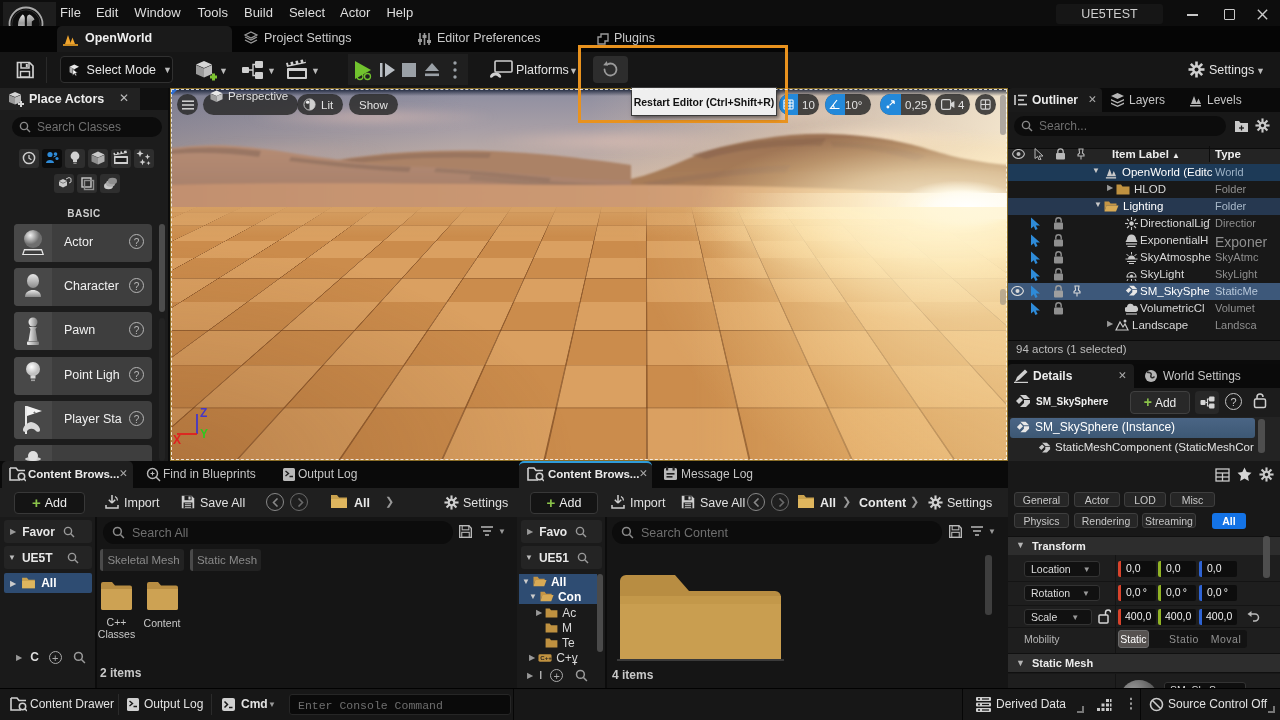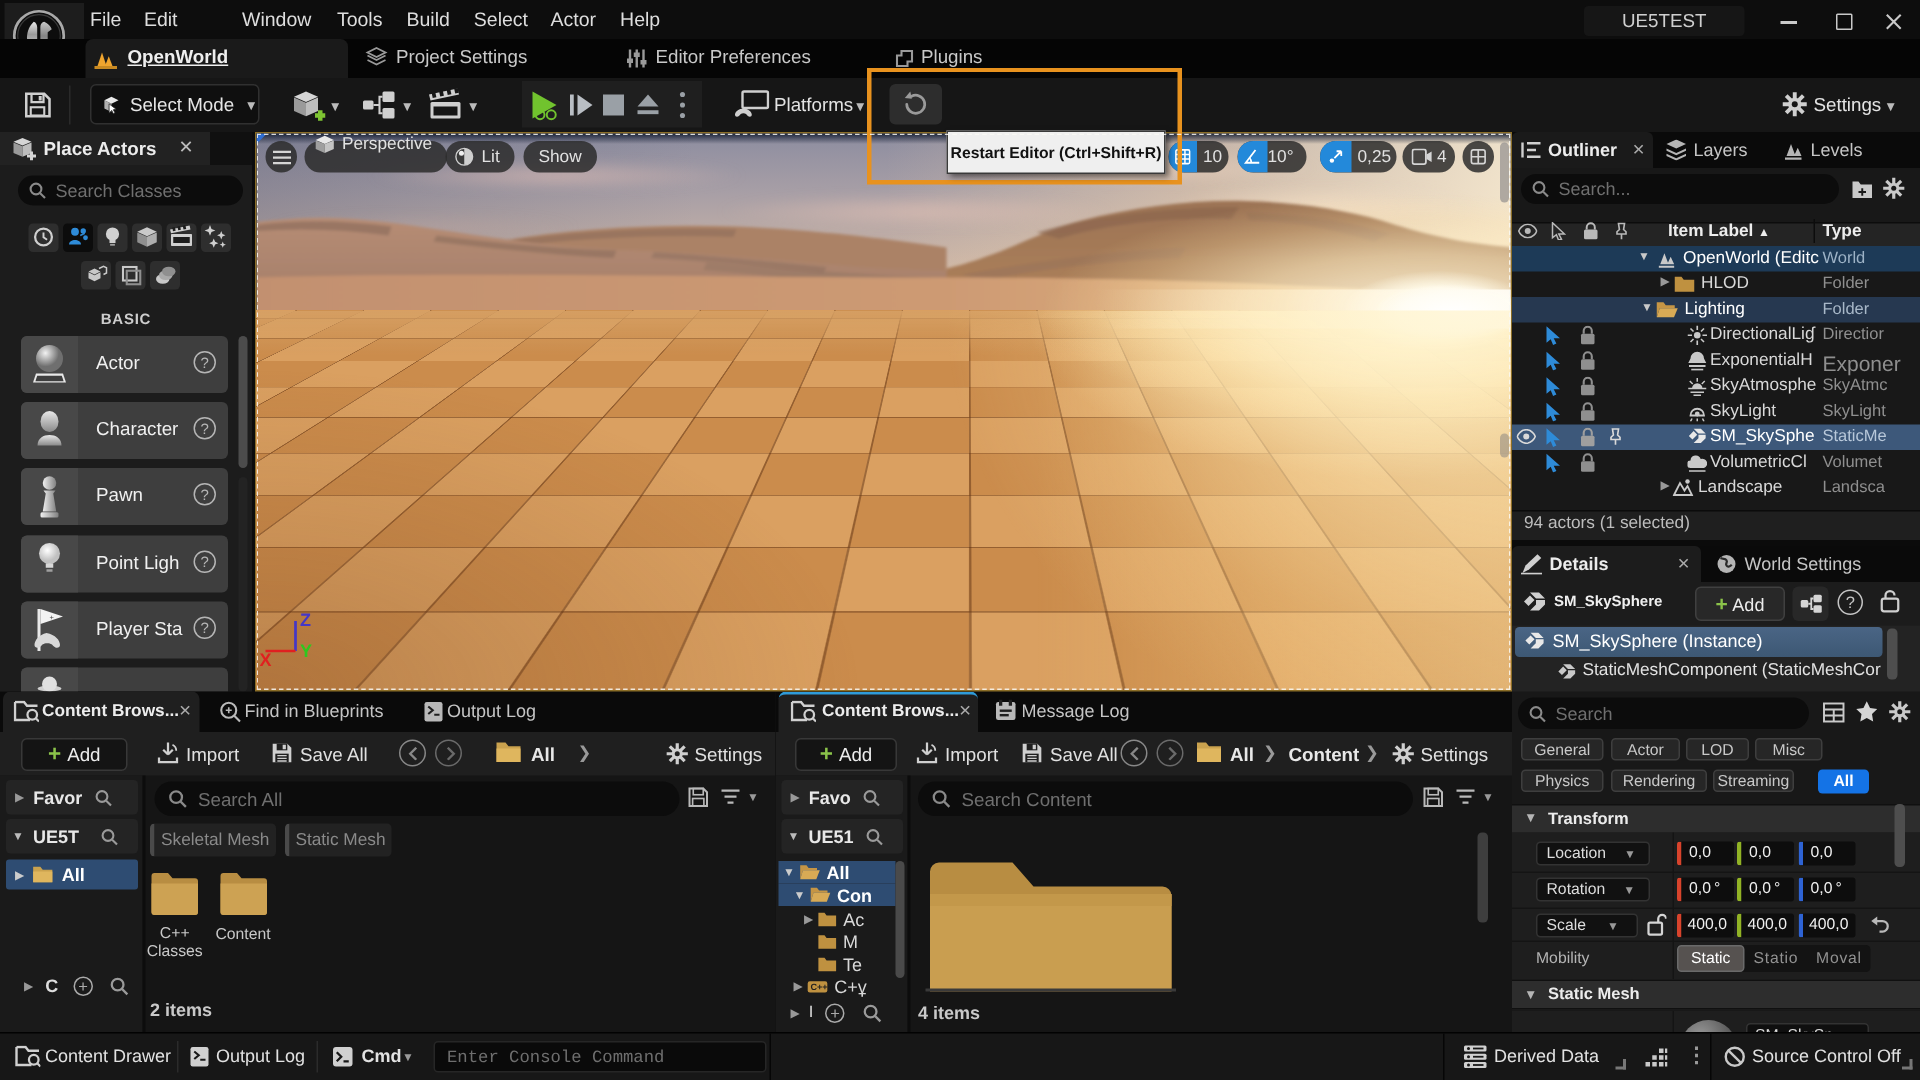--- a/index.html
+++ b/index.html
@@ -26,42 +26,42 @@
         </linearGradient>
       </defs>
     <circle cx="19" cy="19" r="16.5" fill="#0d0d0d" stroke="#a9a9a9" stroke-width="1.8"></circle>
     <circle cx="19" cy="19" r="14.2" fill="none" stroke="#3a3a3a" stroke-width="0.8"></circle>
     <path d="M15.5 9.5 C13 12 11 15.5 11 20 C11 24 13 26.5 15.5 26.5 C17 26.5 17.8 25.5 17.8 24 V13.5 C17.8 11.5 17 10 15.5 9.5 z" fill="url(#ueg)"></path>
     <path d="M22.5 9.5 C25 10.5 26.8 12.5 27.5 14.5 L24.8 16.5 V23 C24.8 24.3 25.4 25 26.4 25 C25.4 27 23.4 28.5 20.8 28.5 C18.3 28.5 19.9 28.5 19.9 28.5 C19.9 28.5 19.9 13.5 19.9 13 C19.9 11 21 9.8 22.5 9.5 z" fill="url(#ueg)" opacity="0.85"></path>
   </svg>
   <div class="abs flex" style="left:60px;top:-1px;height:26px;gap:0;color:#dedede;font-size:13px;">
     <span style="padding-right:15px;">File</span>
     <span style="padding-right:16px;">Edit</span>
-    <span style="padding-right:17px;margin-left:27px;">Window</span>
+    <span style="padding-right:17px;">Window</span>
     <span style="padding-right:16px;">Tools</span>
     <span style="padding-right:16px;">Build</span>
     <span style="padding-right:15px;">Select</span>
     <span style="padding-right:16px;">Actor</span>
     <span>Help</span>
   </div>
   <div class="abs flex" style="left:1056px;top:4px;width:107px;height:20px;background:#161616;border-radius:3px;justify-content:center;color:#cfcfcf;font-size:12.5px;">UE5TEST</div>
   <div class="abs" style="left:1187px;top:14px;width:11px;height:1.6px;background:#c9c9c9;"></div>
   <div class="abs" style="left:1224px;top:9px;width:11px;height:11px;border:1.3px solid #c9c9c9;border-radius:1px;"></div>
   <svg class="abs" style="left:1256px;top:8px;" width="13" height="13" viewBox="0 0 14 14">
       <path d="M2 2 L12 12 M12 2 L2 12" stroke="#c9c9c9" stroke-width="1.5"></path>
     </svg>
 
   <div class="abs" style="left:0;top:26px;width:1280px;height:26px;background:#050505;"></div>
   <div class="abs" style="left:57px;top:26px;width:175px;height:26px;background:#1a1a1a;border-radius:5px 5px 0 0;"></div>
   <svg class="abs" style="left:62px;top:31px;" width="17" height="16" viewBox="0 0 17 16">
     <path d="M1 13 h15 v2 h-15 z" fill="#c98a22"></path>
     <path d="M3 13 L6 4 L9 13 z" fill="#f0a52e"></path>
     <path d="M8 13 L10.5 6.5 L13 13 z" fill="#f0a52e"></path>
   </svg>
-  <div class="abs" style="left:85px;top:31px;color:#efefef;font-size:12.5px;font-weight:bold;text-decoration:underline;">OpenWorld</div>
+  <div class="abs" style="left:85px;top:31px;color:#efefef;font-size:12.5px;font-weight:bold;">OpenWorld</div>
 
   <svg class="abs" style="left:243px;top:31px;" width="16" height="16" viewBox="0 0 16 16">
       <path d="M8 1 L14 4 L8 7 L2 4 z M14 6 L8 9 L2 6 M14 9 L8 12 L2 9" stroke="#9a9a9a" stroke-width="1.2" fill="none"></path>
     </svg>
   <div class="abs" style="left:264px;top:31px;color:#c9c9c9;font-size:12.5px;">Project Settings</div>
   <svg class="abs" style="left:417px;top:31px;" width="15" height="16" viewBox="0 0 15 16">
     <g stroke="#9a9a9a" stroke-width="1.6">
         <line x1="3" y1="2" x2="3" y2="14"></line>
         <line x1="7.5" y1="2" x2="7.5" y2="14"></line>
         <line x1="12" y1="2" x2="12" y2="14"></line>
@@ -761,27 +761,20 @@
     <svg class="abs" style="left:8px;top:333px;" width="14" height="13" viewBox="0 0 16 15">
         <path d="M5 1 L11 1 L15 5 L9 5 z M9 6 L15 6 L15 9 L11 13 L5 13 L9 9 z M8 6 L4 10 L1 7 L5 3 z" fill="#e8e8e8"></path>
       </svg>
     <div class="abs" style="left:27px;top:332px;color:#ffffff;font-size:12px;">SM_SkySphere (Instance)</div>
     <div class="abs" style="left:250px;top:331px;width:7px;height:34px;background:#4e4e4e;border-radius:3px;"></div>
     <svg class="abs" style="left:30px;top:354px;" width="13" height="12" viewBox="0 0 16 15">
         <path d="M5 1 L11 1 L15 5 L9 5 z M9 6 L15 6 L15 9 L11 13 L5 13 L9 9 z M8 6 L4 10 L1 7 L5 3 z" fill="#c9c9c9"></path>
       </svg>
     <div class="abs" style="left:47px;top:353px;color:#e2e2e2;font-size:11.5px;">StaticMeshComponent (StaticMeshCor</div>
 
-    <div class="abs flex" style="left:4px;top:377px;width:194px;height:21px;background:#0c0c0c;border-radius:11px;">
-      <svg style="margin-left:7px;" width="12" height="12" viewBox="0 0 12 12">
-          <circle cx="5" cy="5" r="3.6" fill="none" stroke="#8a8a8a" stroke-width="1.4"></circle>
-          <line x1="7.8" y1="7.8" x2="11" y2="11" stroke="#8a8a8a" stroke-width="1.4"></line>
-        </svg>
-      <span style="color:#6f6f6f;font-size:12px;margin-left:6px;">Search</span>
-    </div>
     <svg class="abs" style="left:207px;top:380px;" width="15" height="14" viewBox="0 0 15 14">
         <g stroke="#c9c9c9" stroke-width="1.3" fill="none">
           <rect x="1" y="1" width="13" height="12"></rect>
           <line x1="1" y1="5" x2="14" y2="5"></line>
           <line x1="7.5" y1="5" x2="7.5" y2="13"></line>
           <line x1="1" y1="9" x2="14" y2="9"></line>
         </g>
       </svg>
     <svg class="abs" style="left:229px;top:379px;" width="15" height="15" viewBox="0 0 15 15">
         <path d="M7.5 0.5 L9.7 5 L14.5 5.7 L11 9 L11.8 14 L7.5 11.6 L3.2 14 L4 9 L0.5 5.7 L5.3 5 z" fill="#d5d5d5"></path>
@@ -840,21 +833,21 @@
     <div class="abs" style="left:110px;top:521px;width:38px;height:16px;background:#0d0d0d;border-radius:2px;border-left:3px solid #d8432c;color:#f0f0f0;font-size:10.5px;padding:1px 0 0 4px;">400,0</div>
     <div class="abs" style="left:150px;top:521px;width:38px;height:16px;background:#0d0d0d;border-radius:2px;border-left:3px solid #91b325;color:#f0f0f0;font-size:10.5px;padding:1px 0 0 4px;">400,0</div>
     <div class="abs" style="left:191px;top:521px;width:38px;height:16px;background:#0d0d0d;border-radius:2px;border-left:3px solid #2e63d4;color:#f0f0f0;font-size:10.5px;padding:1px 0 0 4px;">400,0</div>
     <svg class="abs" style="left:238px;top:522px;" width="14" height="12" viewBox="0 0 14 12">
         <path d="M3 4 h6 a3.5 3.5 0 0 1 0 7 h-2" fill="none" stroke="#b9b9b9" stroke-width="1.5"></path>
         <path d="M5.5 1 L1.5 4 L5.5 7 z" fill="#b9b9b9"></path>
       </svg>
     <div class="abs" style="left:0;top:539px;width:272px;height:1px;background:#141414;"></div>
     <div class="abs" style="left:16px;top:545px;color:#b5b5b5;font-size:10.5px;">Mobility</div>
     <div class="abs" style="left:110px;top:542px;width:129px;height:18px;background:#131313;border-radius:3px;"></div>
-    <div class="abs flex" style="left:110px;top:542px;width:45px;height:18px;background:#565250;border:1px solid #6a6a6a;border-radius:3px;justify-content:center;color:#fff;font-size:10.5px;">Static</div>
+    <div class="abs flex" style="left:110px;top:542px;width:31px;height:18px;background:#565250;border:1px solid #6a6a6a;border-radius:3px;justify-content:center;color:#fff;font-size:10.5px;">Static</div>
     <div class="abs flex" style="left:155px;top:542px;width:42px;height:18px;justify-content:center;color:#919191;font-size:10.5px;letter-spacing:0.5px;">Statio</div>
     <div class="abs flex" style="left:197px;top:542px;width:42px;height:18px;justify-content:center;color:#919191;font-size:10.5px;letter-spacing:0.5px;">Moval</div>
 
     <div class="abs" style="left:0;top:565px;width:272px;height:20px;background:#2d2d2d;border-top:1px solid #101010;border-bottom:1px solid #101010;"></div>
     <div class="abs" style="left:8px;top:570px;color:#b5b5b5;font-size:9px;">▼</div>
     <div class="abs" style="left:24px;top:569px;color:#ececec;font-size:11px;font-weight:bold;">Static Mesh</div>
     <div class="abs" style="left:0;top:586px;width:272px;height:46px;background:#1e1e1e;"></div>
     <div class="abs" style="left:107px;top:586px;width:1px;height:46px;background:#141414;"></div>
     <div class="abs" style="left:112px;top:592px;width:38px;height:38px;border-radius:50%;background:radial-gradient(circle at 35% 30%,#9a9a9a,#2a2a2a);"></div>
     <div class="abs" style="left:156px;top:594px;width:82px;height:16px;background:#0f0f0f;border:1px solid #333;border-radius:3px;color:#ddd;font-size:10.5px;padding:1px 0 0 5px;">SM_SkySp <span style="font-size:8px;color:#999;">▼</span></div>

